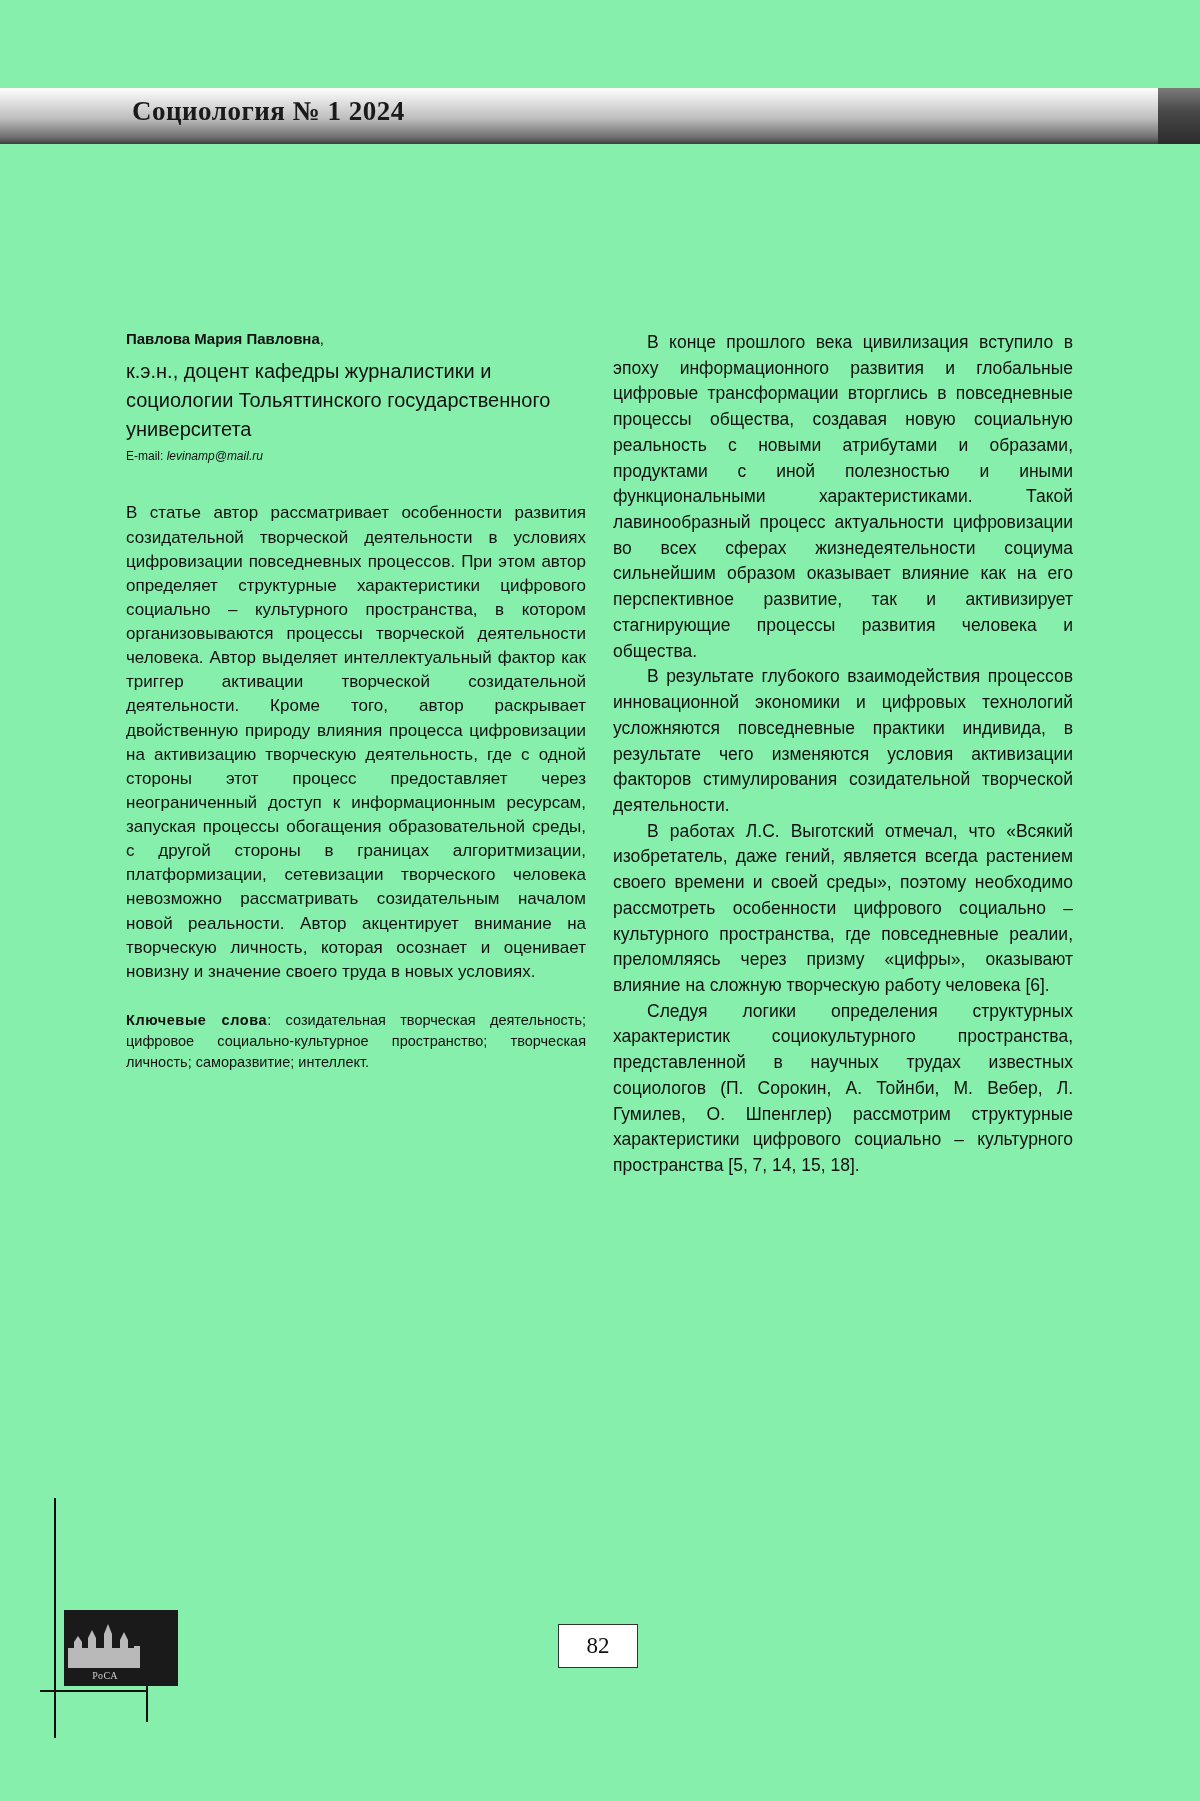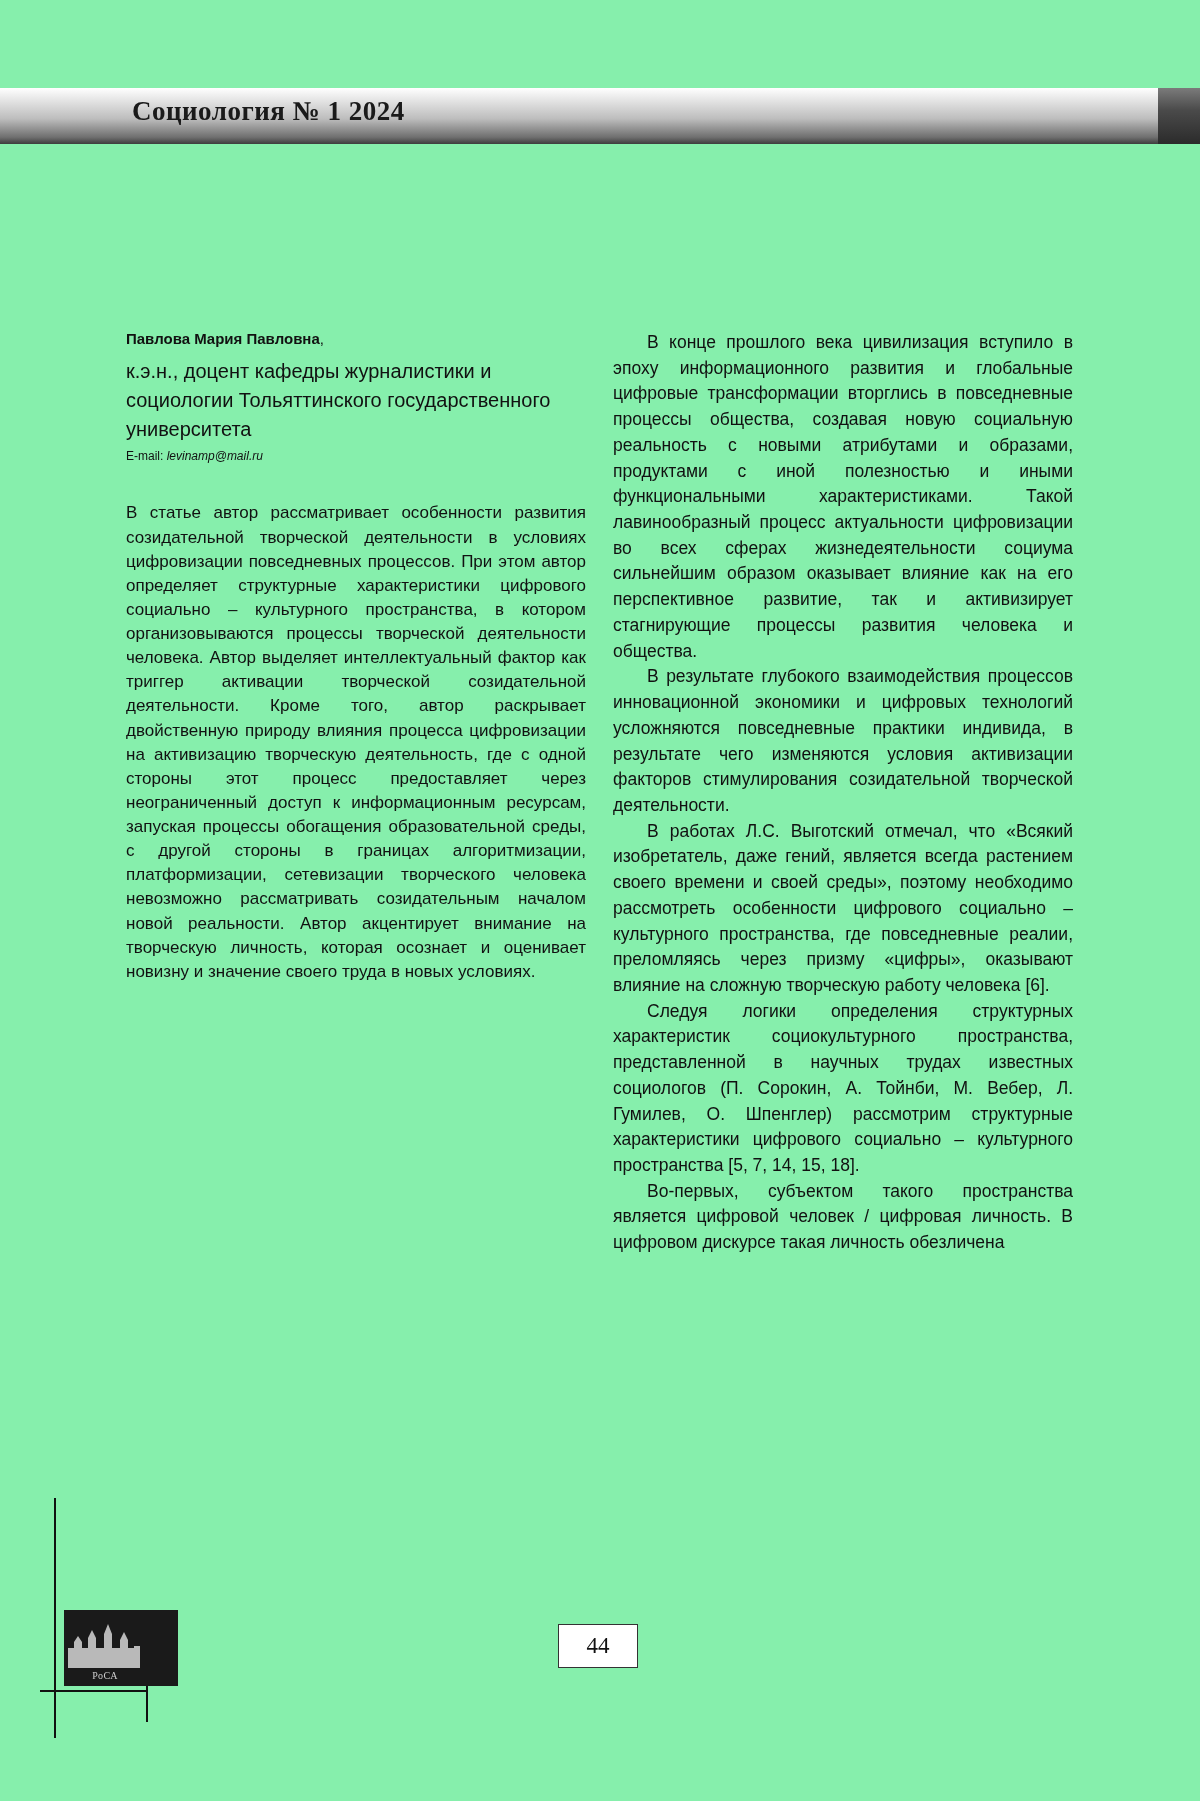--- a/index.html
+++ b/index.html
@@ -222,31 +222,33 @@
     <p class="author-name">
       <span>Павлова Мария Павловна</span><span class="reg">,</span>
     </p>
     <p class="author-affil">к.э.н., доцент кафедры журналистики и социологии Тольяттинского государственного университета</p>
     <p class="author-email">
       <span>E-mail: </span><i>levinamp@mail.ru</i>
     </p>
 
     <div class="abstract">В статье автор рассматривает особенности развития созидательной творческой деятельности в условиях цифровизации повседневных процессов. При этом автор определяет структурные характеристики цифрового социально – культурного пространства, в котором организовываются процессы творческой деятельности человека. Автор выделяет интеллектуальный фактор как триггер активации творческой созидательной деятельности. Кроме того, автор раскрывает двойственную природу влияния процесса цифровизации на активизацию творческую деятельность, где с одной стороны этот процесс предоставляет через неограниченный доступ к информационным ресурсам, запуская процессы обогащения образовательной среды, с другой стороны в границах алгоритмизации, платформизации, сетевизации творческого человека невозможно рассматривать созидательным началом новой реальности. Автор акцентирует внимание на творческую личность, которая осознает и оценивает новизну и значение своего труда в новых условиях.</div>
 
+    <div class="keywords">
+      <span class="kw-label">Ключевые  слова</span><span>: созидательная творческая деятельность; цифровое социально-культурное пространство; творческая личность; саморазвитие; интеллект.</span>
+    </div>
   </div>
 
   <div class="col-right">
     <p class="body-par">В конце прошлого века цивилизация вступило в эпоху информационного развития и глобальные цифровые трансформации вторглись в повседневные процессы общества, создавая новую социальную реальность с новыми атрибутами и образами, продуктами с иной полезностью и иными функциональными характеристиками. Такой лавинообразный процесс актуальности цифровизации во всех сферах жизнедеятельности социума сильнейшим образом оказывает влияние как на его перспективное развитие, так и активизирует стагнирующие процессы развития человека и общества.</p>
     <p class="body-par">В результате глубокого взаимодействия процессов инновационной экономики и цифровых технологий усложняются повседневные практики индивида, в результате чего изменяются условия активизации факторов стимулирования созидательной творческой деятельности.</p>
     <p class="body-par">В работах Л.С. Выготский отмечал, что «Всякий изобретатель, даже гений, является всегда растением своего времени и своей среды», поэтому необходимо рассмотреть особенности цифрового социально – культурного пространства, где повседневные реалии, преломляясь через призму «цифры», оказывают влияние на сложную творческую работу человека [6].</p>
     <p class="body-par">Следуя логики определения структурных характеристик социокультурного пространства, представленной в научных трудах известных социологов (П. Сорокин, А. Тойнби, М. Вебер, Л. Гумилев, О. Шпенглер) рассмотрим структурные характеристики цифрового социально – культурного пространства [5, 7, 14, 15, 18].</p>
-    <p class="body-par">Во-первых, субъектом такого пространства является цифровой человек / цифровая личность. В цифровом дискурсе такая личность обезличена</p>
   </div>
 
-  <div class="page-number-box">44</div>
+  <div class="page-number-box">82</div>
 
   <div class="crop-v"></div>
   <div class="crop-h"></div>
   <div class="crop-v2"></div>
 
   <div class="emblem">
     <svg class="sil" viewBox="0 0 82 46" preserveAspectRatio="none">
       <path d="M4 46 L4 26 L10 26 L10 20 L14 14 L18 20 L18 26 L24 26 L24 16 L28 8 L32 16 L32 26 L40 26 L40 12 L44 2 L48 12 L48 26 L56 26 L56 18 L60 10 L64 18 L64 26 L70 26 L70 24 L76 24 L76 46 Z" fill="#b9b9b9"></path>
     </svg>
     <div class="emblem-label">РоСА</div>

